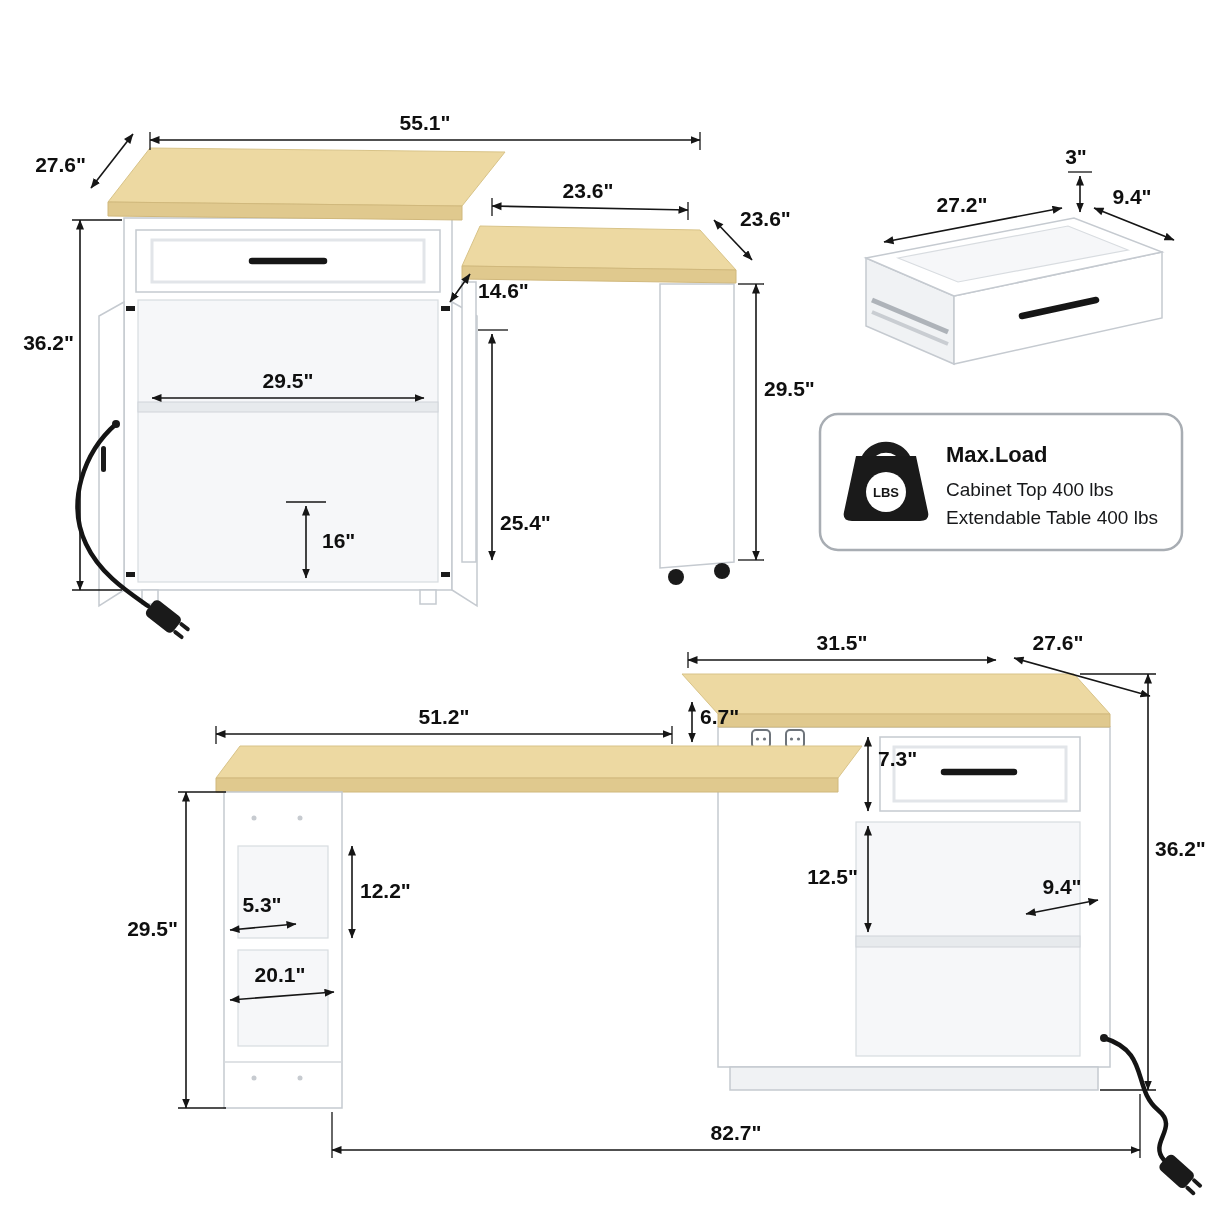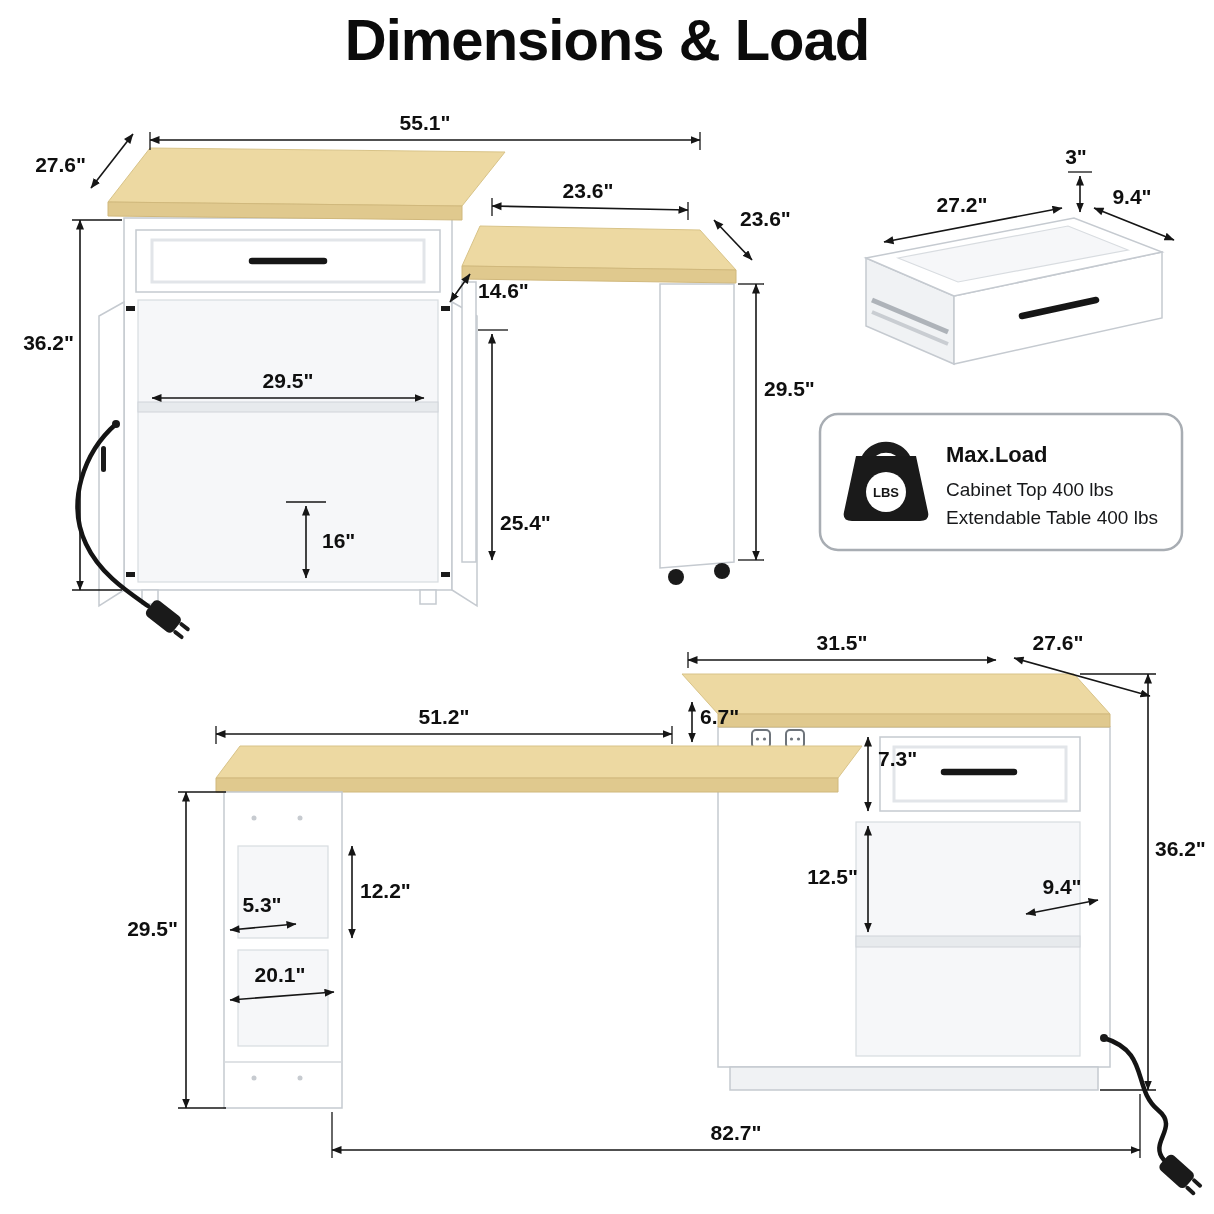--- a/index.html
+++ b/index.html
@@ -21,21 +21,20 @@
   .shelf{fill:#E7EAED;stroke:#D0D4D9;stroke-width:1;}
   .dark{fill:#1A1A1A;}
   .hbar{stroke:#161616;stroke-width:6.5;stroke-linecap:round;}
   .cord{stroke:#141414;stroke-width:4.5;fill:none;stroke-linecap:round;}
   .screw{fill:#C7CBD0;}
 </style>
 </head>
 <body>
 
 <div class="stage">
-  <h1 class="title">Dimensions &amp; Load</h1>
 
   <svg width="1214" height="1214" viewBox="0 0 1214 1214">
     <defs>
       <marker id="aE" markerWidth="11" markerHeight="10" refX="9.5" refY="4" orient="auto" markerUnits="userSpaceOnUse">
         <path d="M0,0 L10,4 L0,8 Z" fill="#161616"></path>
       </marker>
       <marker id="aB" markerWidth="11" markerHeight="10" refX="0.5" refY="4" orient="auto" markerUnits="userSpaceOnUse">
         <path d="M10,0 L0,4 L10,8 Z" fill="#161616"></path>
       </marker>
     </defs>

